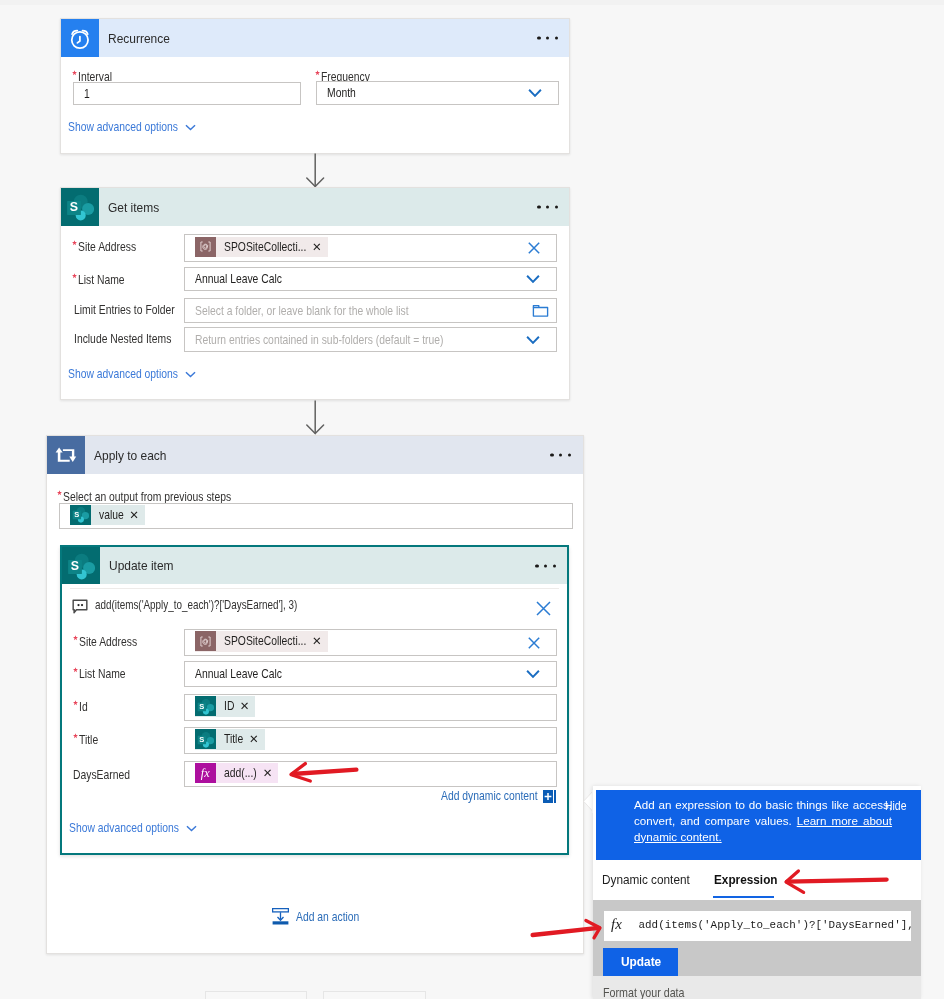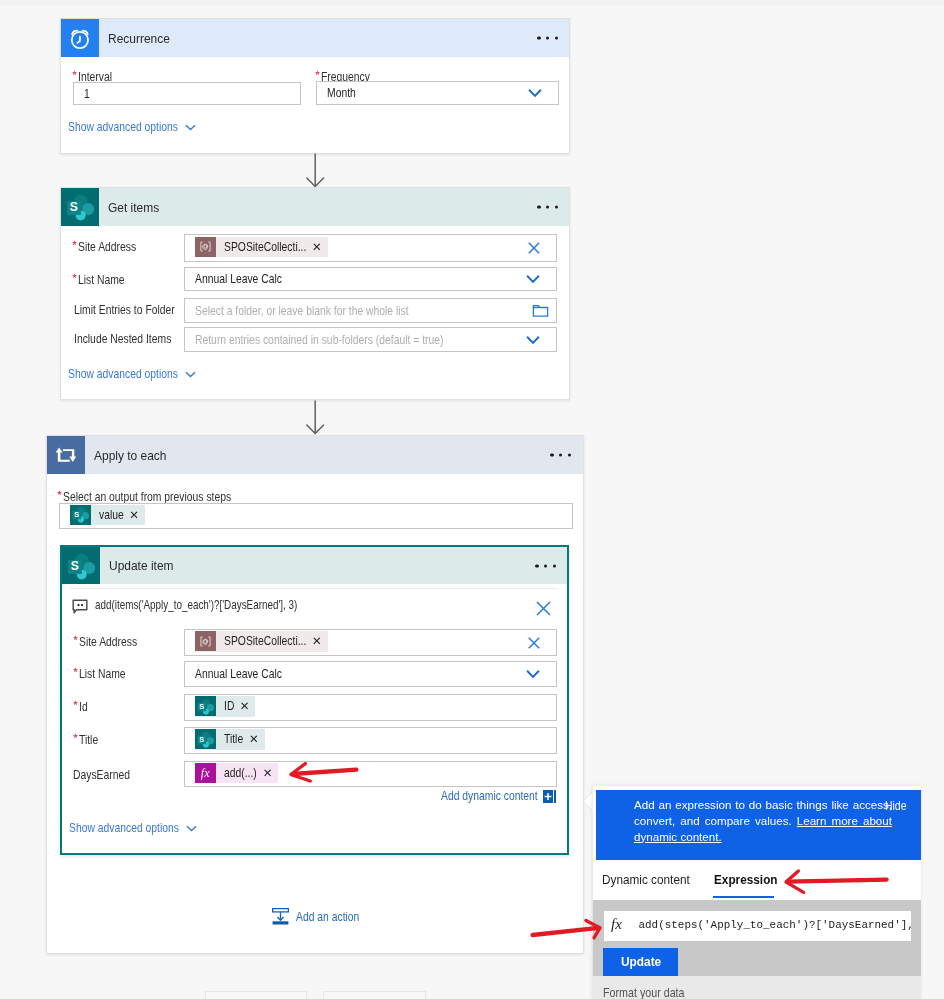--- a/index.html
+++ b/index.html
@@ -467,21 +467,21 @@
     </div>
     <div class="tab active" style="position:absolute;left:121px;top:0;font-size:13.4px;color:#111;font-weight:bold;">
       <span class="n" style="transform: scaleX(0.88); width: 63.36px;">Expression</span>
       <span style="position:absolute;left:-1px;top:23.5px;width:61px;height:2.2px;background:#1264e3;"></span>
     </div>
   </div>
 
   <div style="position:absolute;left:0;top:114px;width:328px;height:76px;background:#c8c8c8;">
     <div style="position:absolute;left:11px;top:11px;width:307px;height:30px;background:#fff;">
       <span style="position:absolute;left:7px;top:5px;font-family:'Liberation Serif',serif;font-style:italic;font-size:15px;color:#1e1e1e;">fx</span>
-      <span style="position:absolute;left:34.5px;top:8px;font-family:'Liberation Mono',monospace;font-size:10.9px;color:#1b1b1b;white-space:nowrap;letter-spacing:0.02px;">add(steps('Apply_to_each')?['DaysEarned'],</span>
+      <span style="position:absolute;left:34.5px;top:8px;font-family:'Liberation Mono',monospace;font-size:10.9px;color:#1b1b1b;white-space:nowrap;letter-spacing:0.02px;">add(items('Apply_to_each')?['DaysEarned'],</span>
     </div>
     <div style="position:absolute;left:10px;top:48px;width:75px;height:28px;background:#0f62e6;">
       <span style="position:absolute;left:18px;top:6px;font-size:13.2px;font-weight:bold;color:#fff;"><span class="n" style="transform: scaleX(0.9); width: 40.5px;">Update</span></span>
     </div>
   </div>
 
   <div style="position:absolute;left:0;top:190px;width:328px;height:23px;background:#e9e9e9;">
     <span style="position:absolute;left:10px;top:10px;font-size:12.6px;color:#53534f;"><span class="n" style="width: 81.6px;">Format your data</span></span>
   </div>
 </div>

